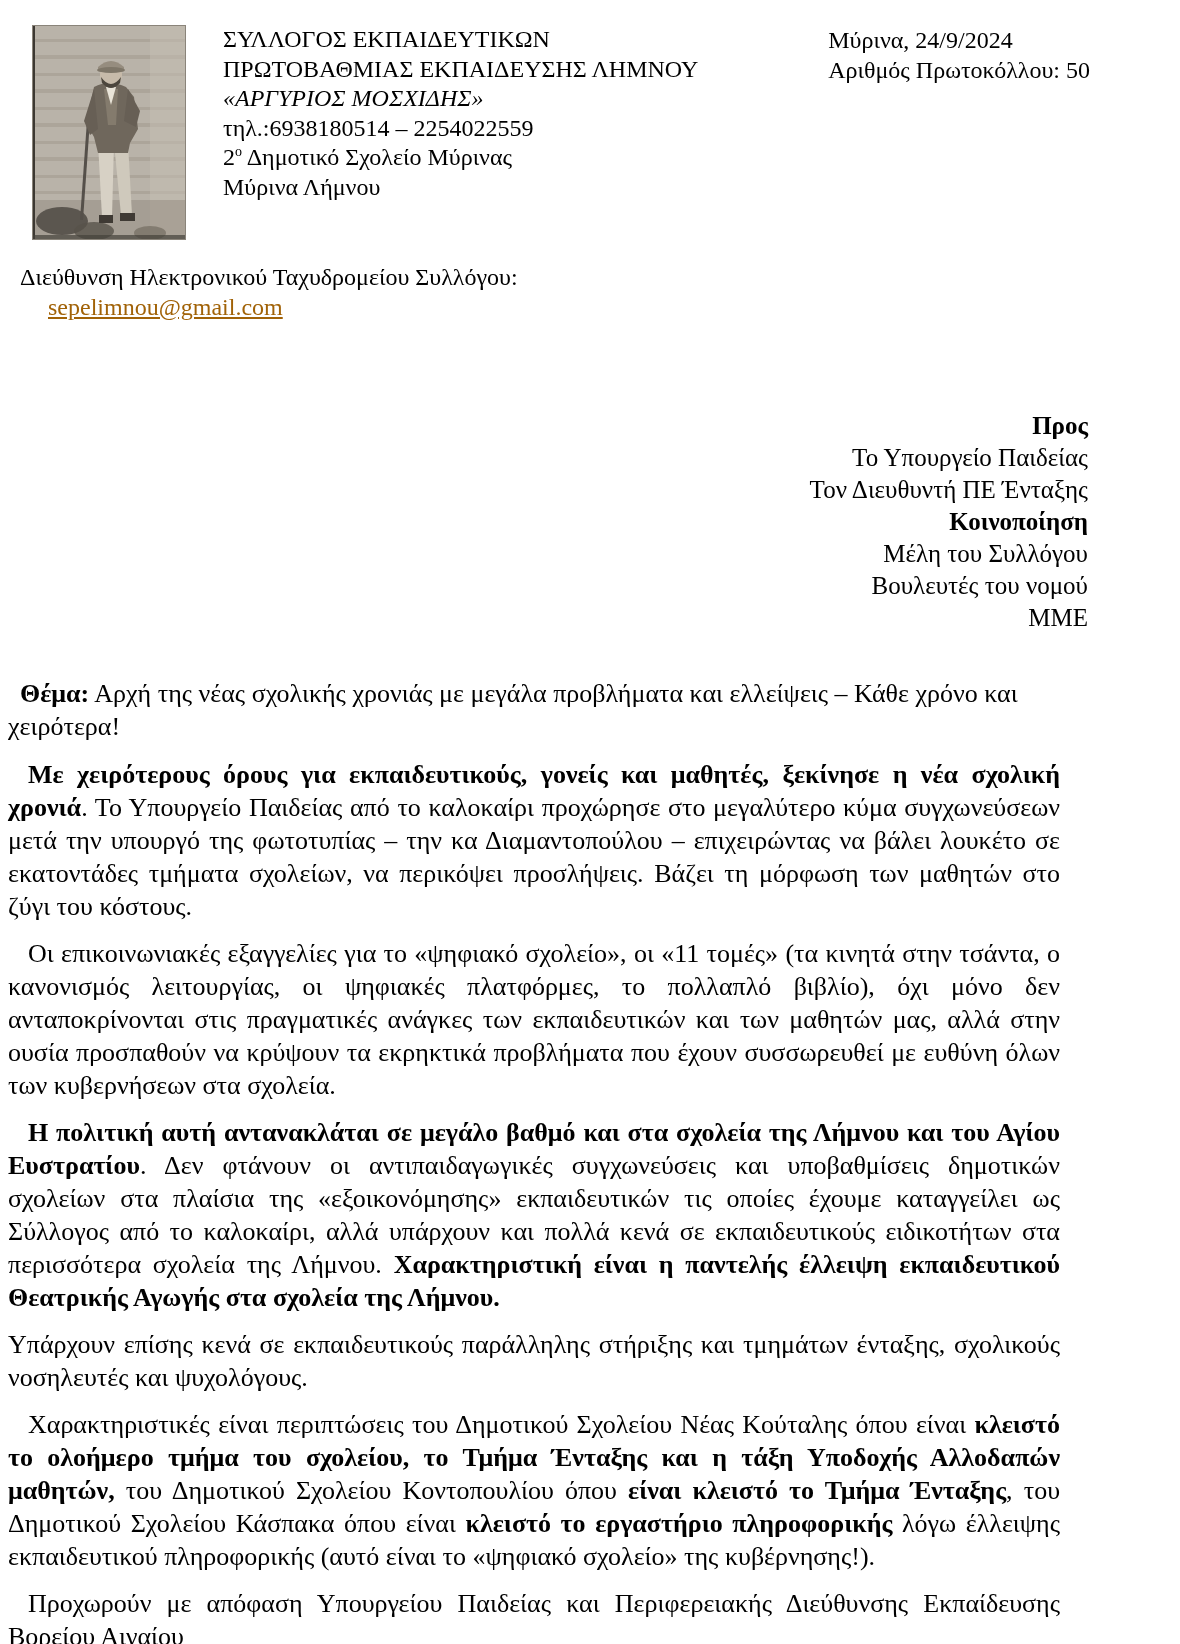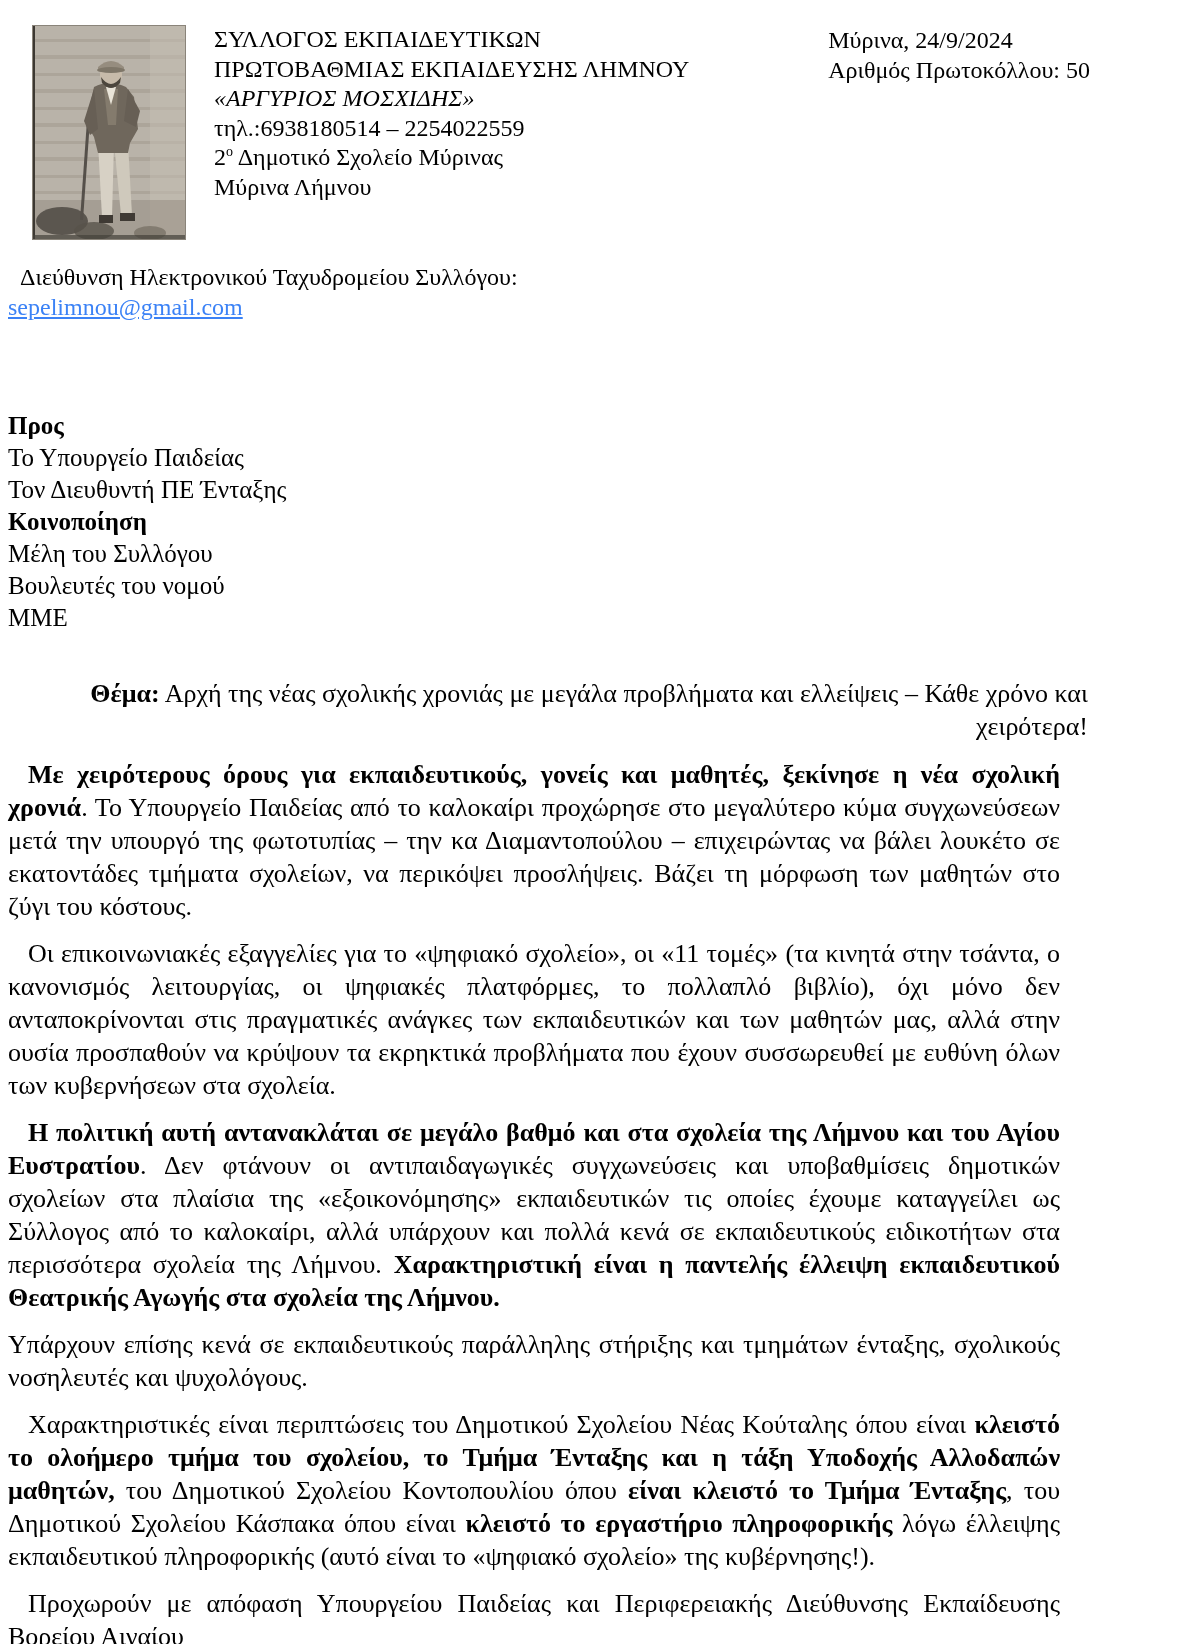--- a/index.html
+++ b/index.html
@@ -9,33 +9,33 @@
     margin:0 auto;
     background:#ffffff;
     color:#000;
     font-family:"Liberation Serif","DejaVu Serif",serif;
     overflow:hidden;
   }
   
   .header-row { display:flex; align-items:flex-start; padding:25px 90px 0 32px; }
   .photo-frame { width:154px; height:215px; flex:0 0 auto; }
   .photo-frame svg { display:block; width:154px; height:215px; }
-  .org-block { margin-left:28px; font-size:24px; line-height:29.5px; white-space:nowrap; }
+  .org-block { margin-left:37px; font-size:24px; line-height:29.5px; white-space:nowrap; }
   .org-quote { font-style:italic; }
   .meta-block { margin-left:auto; text-align:left; font-size:24px; line-height:30px; white-space:nowrap; }
   sup.s { font-size:14px; line-height:0; vertical-align:super; }
   
   .email-block { margin:22px 92px 0 8px; font-size:24px; line-height:30px; }
   .email-label { padding-left:12px; }
-  .email-link { color:#3b82f6; text-decoration:underline; cursor:pointer; }
+  .email-link { color:#a16207; text-decoration:underline; cursor:pointer;margin-left:40px; }
   
-  .recipients { margin:88px 92px 2px 8px; text-align:left; font-size:25px; line-height:32px; }
+  .recipients { margin:88px 92px 2px 8px; text-align:right; font-size:25px; line-height:32px; }
   .bold { font-weight:bold; }
   
-  .subject { margin:43px 92px 15px 8px; font-size:26px; line-height:33px; text-indent:12px;text-align:right; }
+  .subject { margin:43px 92px 15px 8px; font-size:26px; line-height:33px; text-indent:12px; }
   .par { margin:0 120px 14px 8px; font-size:26px; line-height:33px; text-align:justify; }
   .par.indent { text-indent:20px; }
 </style>
 </head>
 <body>
 
 <div class="page">
 
   <div class="header-row">
 

